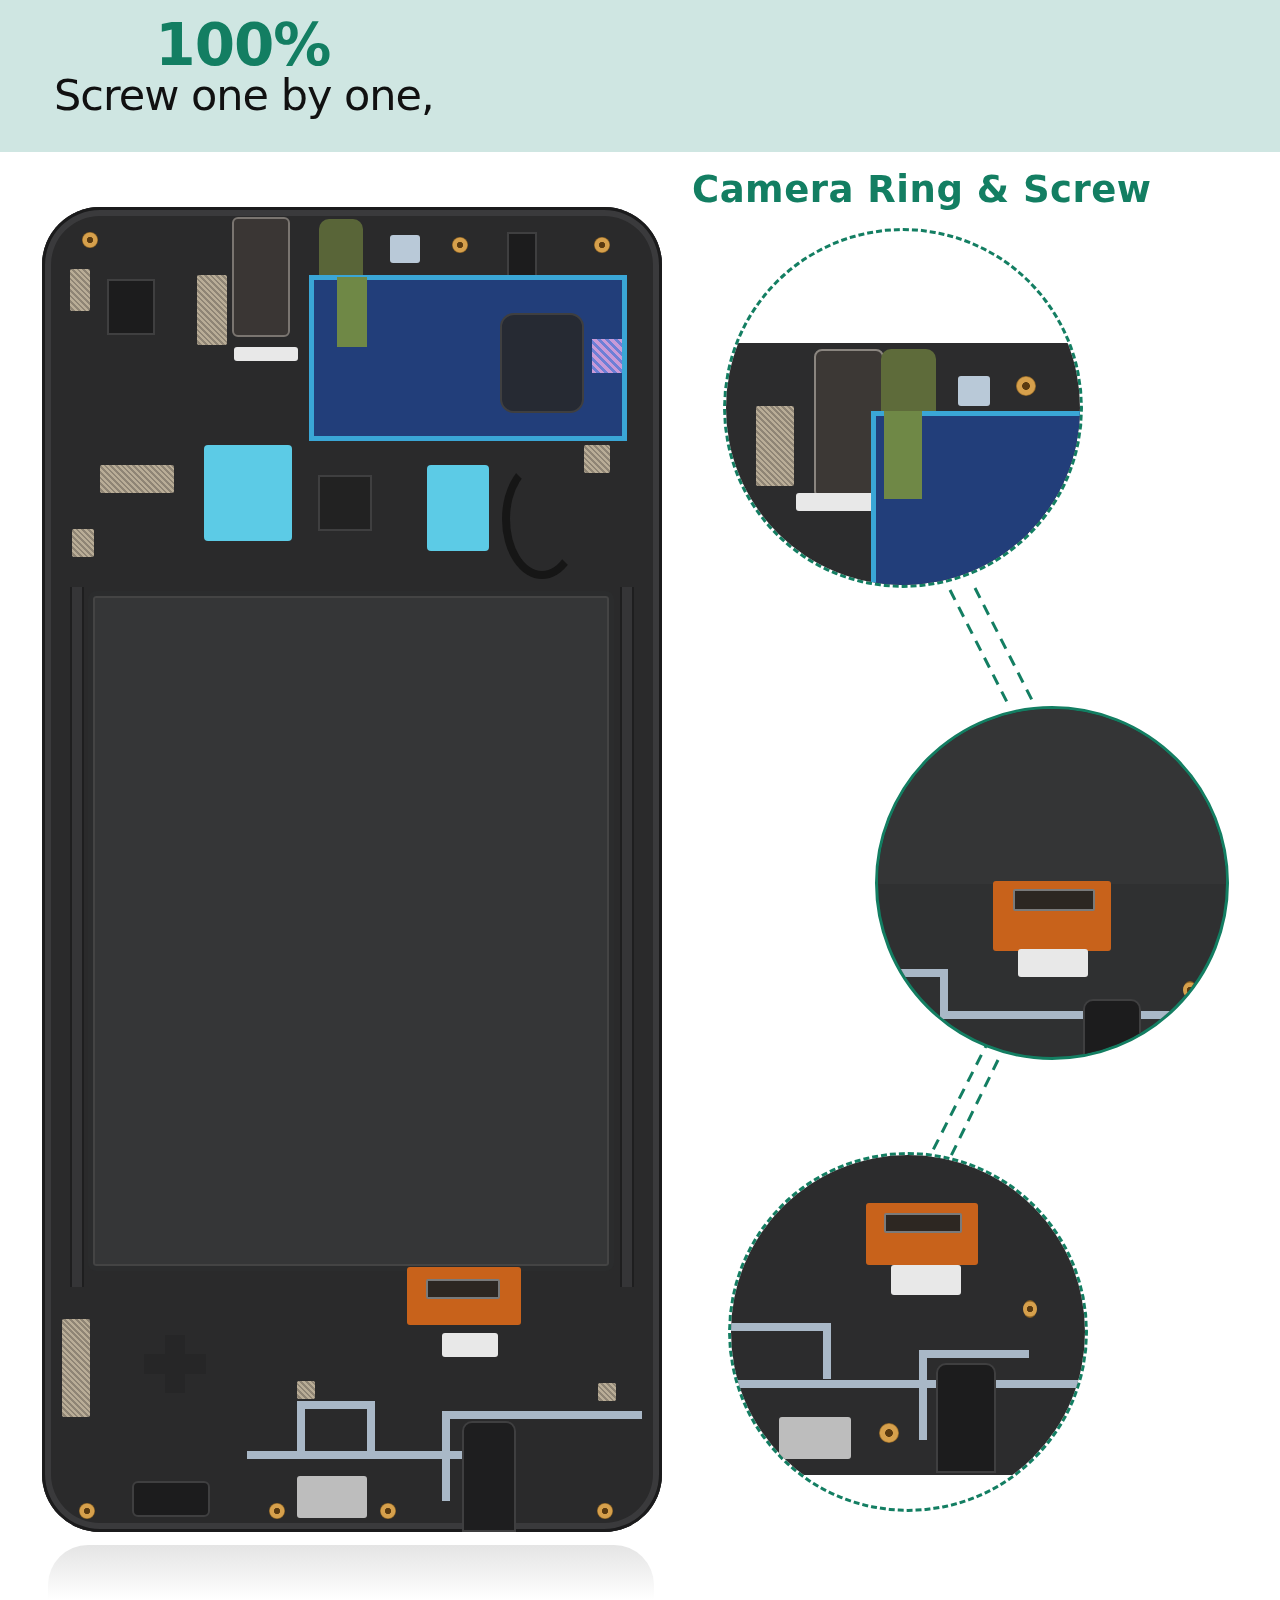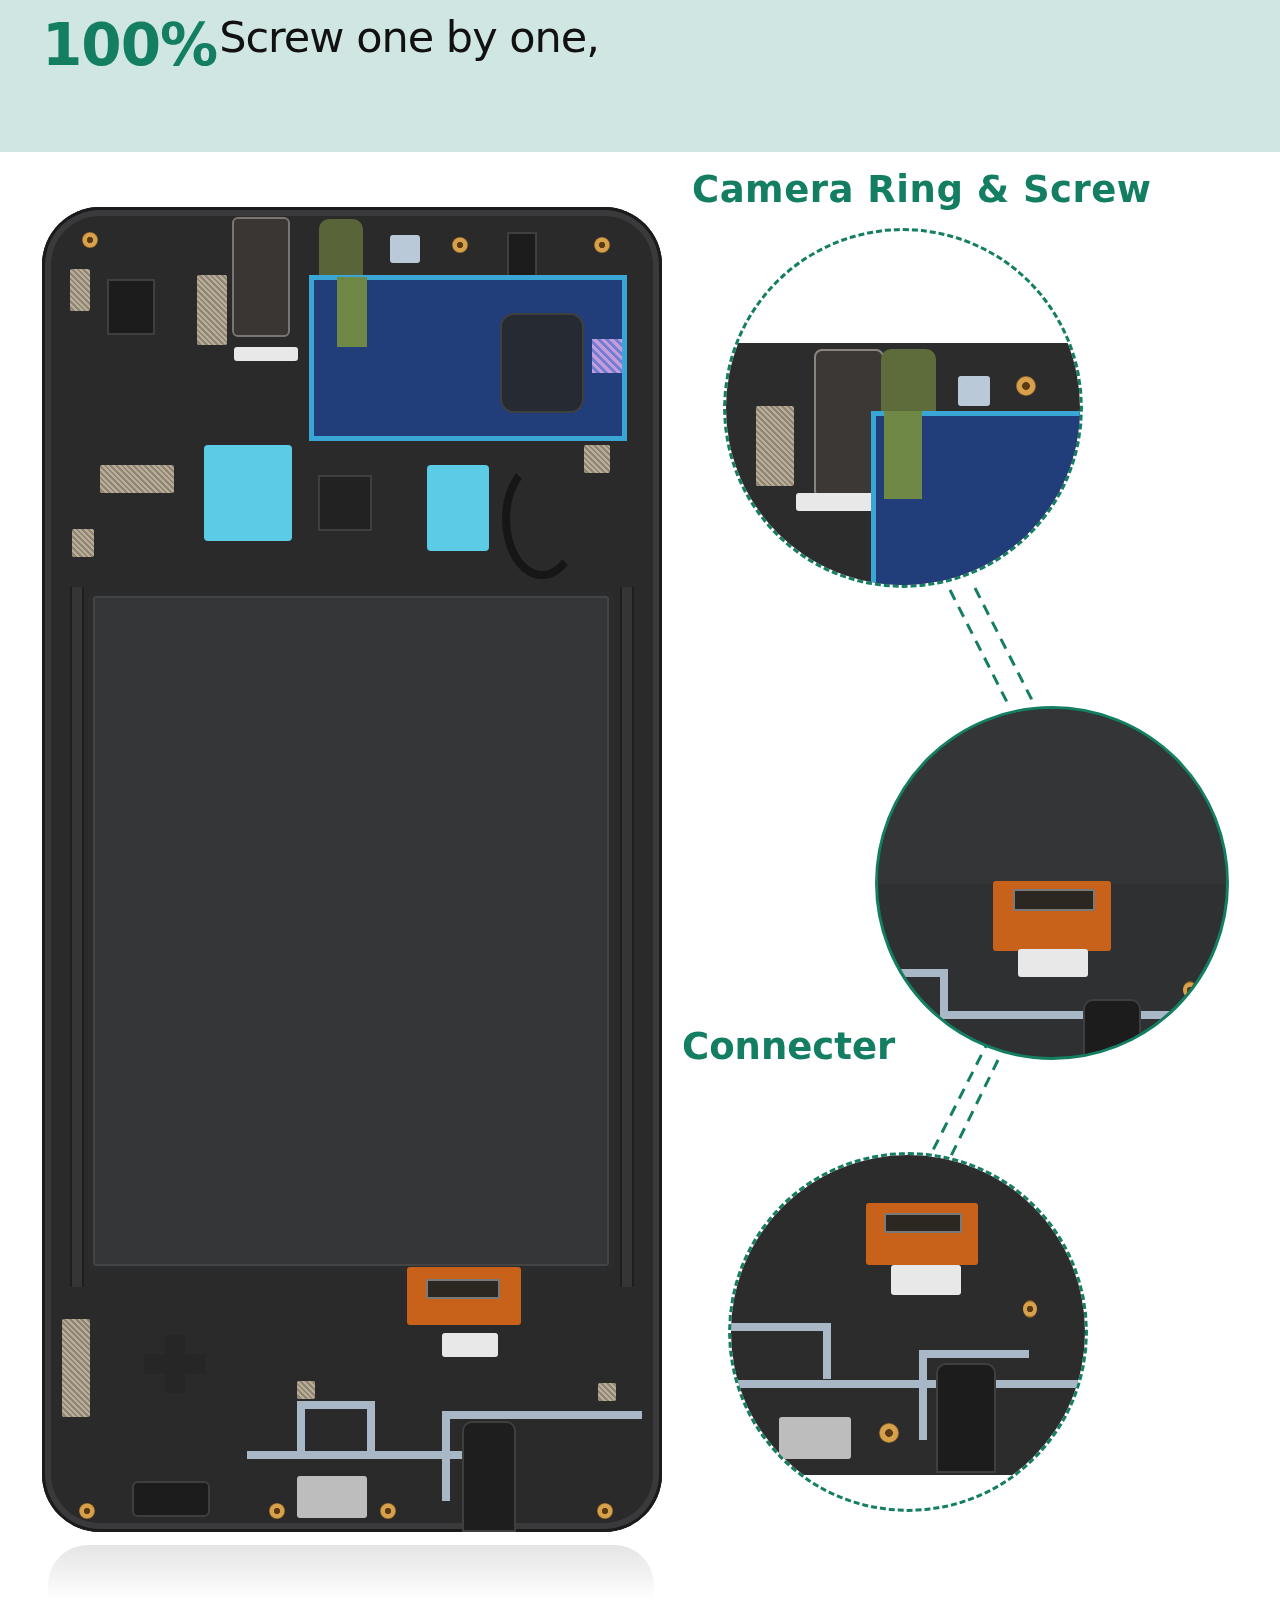--- a/index.html
+++ b/index.html
@@ -4,22 +4,22 @@
   <style>
     * { box-sizing: border-box; margin: 0; padding: 0; }
     html, body { width: 1280px; height: 1600px; background: #ffffff; overflow: hidden; }
     body { position: relative; font-family: "DejaVu Sans", "Liberation Sans", sans-serif; }
 
     .header-band {
       position: absolute; left: 0; top: 0; width: 1280px; height: 152px;
       background: #cfe6e2;
     }
     .headline-1 {
-      position: absolute; left: 42px; top: 16px; height: 66px;
-      display: flex; align-items: flex-start; white-space: nowrap;
+      position: absolute; left: 52px; top: 16px; height: 66px;
+      display: flex; align-items: center; white-space: nowrap; flex-direction: column;
     }
     .pct {
       color: #137e62; font-weight: bold; font-size: 58px; letter-spacing: -1px;
       font-family: "DejaVu Sans", sans-serif; line-height: 1;
     }
     .tested {
       color: #111; font-size: 43px; line-height: 1; margin-left: 2px; margin-bottom: 3px;
       font-family: "DejaVu Sans", sans-serif; letter-spacing: -1px;
     }
     .headline-2 {
@@ -95,21 +95,20 @@
 
 <div class="header-band">
   <div class="headline-1">
     <span class="pct">100%</span>
     <span class="tested">Screw one by one,</span>
   </div>
 </div>
 
 <div class="callout-label label-camera">Camera Ring &amp; Screw</div>
 <div class="callout-label label-flex">
-  <div>Connecter</div>
 </div>
 
 <svg class="connector-lines" viewBox="0 0 1280 1600">
   <g stroke="#137e62" stroke-width="3" stroke-dasharray="11 8" fill="none">
     <line x1="950" y1="590" x2="1010" y2="708"></line>
     <line x1="975" y1="588" x2="1035" y2="706"></line>
     <line x1="990" y1="1038" x2="928" y2="1160"></line>
     <line x1="998" y1="1060" x2="950" y2="1158"></line>
   </g>
 </svg>

